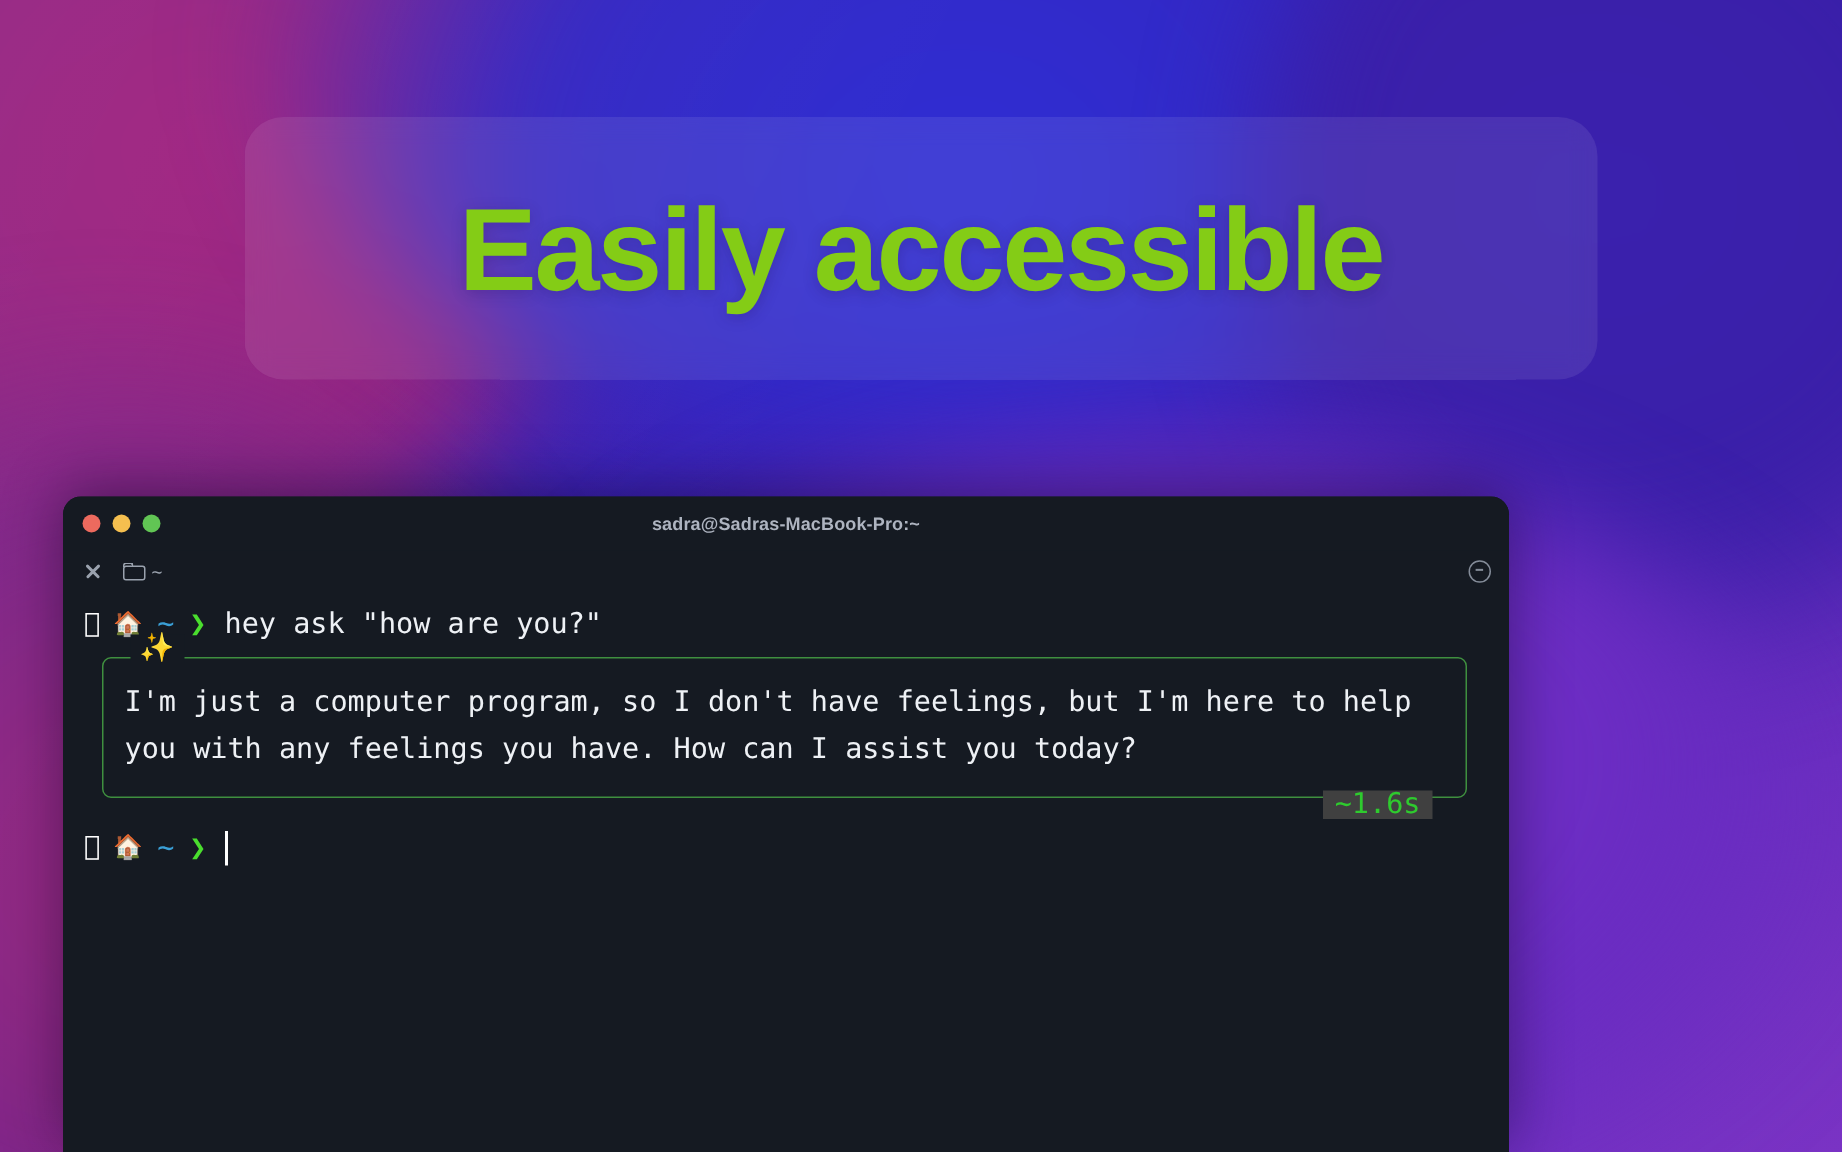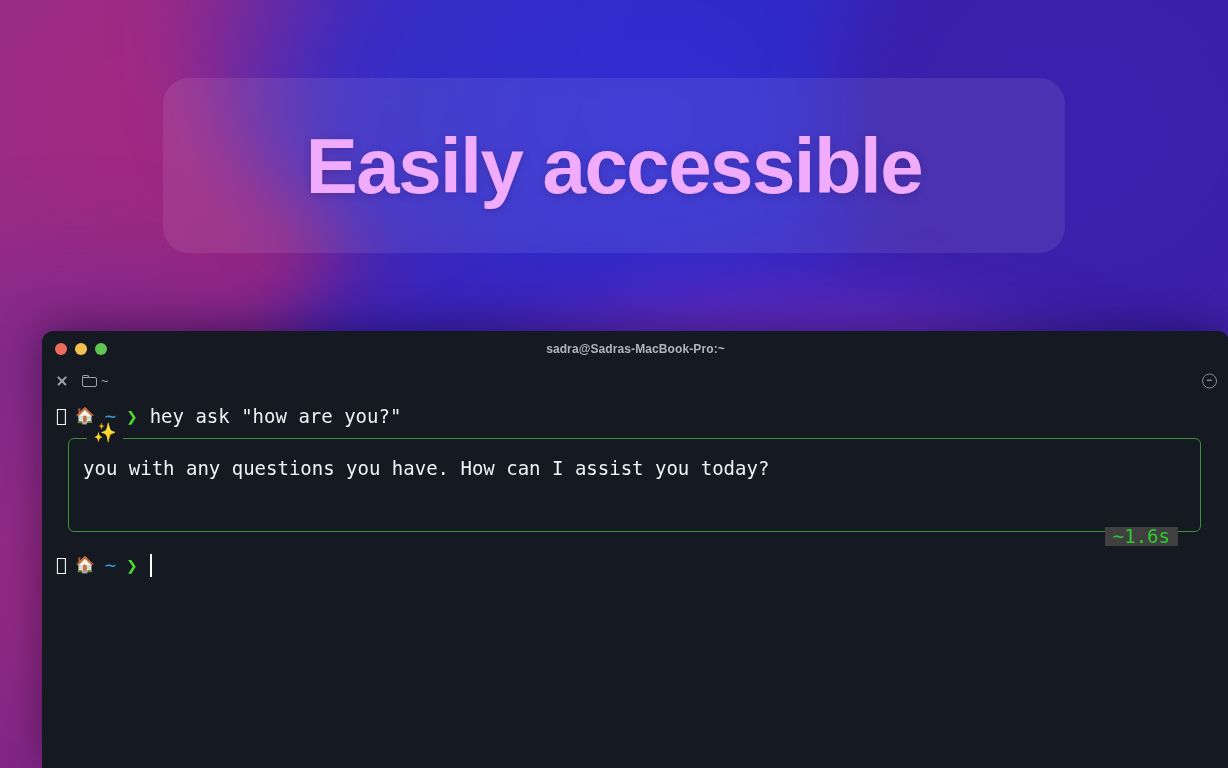--- a/index.html
+++ b/index.html
@@ -64,31 +64,31 @@
     position:absolute;
     left:163px; top:78px; width:902px; height:175px;
     border-radius:26px;
     background:rgba(255,255,255,0.085);
     backdrop-filter:blur(9px);
     display:flex; align-items:center; justify-content:center;
   }
   #hero-title {
     font-size:78px;
     font-weight:bold;
-    color:#f0abfc;
+    color:#84cc16;
     letter-spacing:-1.5px;
     line-height:1;
     white-space:nowrap;
     text-shadow:0 2px 10px rgba(30,0,60,0.22);
   }
 
   
   #terminal {
     position:absolute;
-    left:42px; top:331px; width:1187px; height:437px;
+    left:42px; top:331px; width:964px; height:437px;
     background:#151a22;
     border-radius:12px 12px 0 0;
     box-shadow:0 -4px 40px rgba(10,0,30,0.45);
     overflow:hidden;
     font-family:"DejaVu Sans Mono","Liberation Mono",monospace;
   }
   #titlebar {
     position:relative;
     height:36px;
     display:flex; align-items:center;
@@ -242,21 +242,22 @@
     <div class="prompt-line">
       <span class="p-apple"></span>
       <span class="p-home">🏠</span>
       <span class="p-tilde">~</span>
       <span class="p-arrow">❯</span>
       <span class="p-cmd">hey ask "how are you?"</span>
     </div>
 
     <div id="response-box">
       <span id="sparkle-badge">✨</span>
-      <div class="resp-line">you with any questions you have. How can I assist you today?</div>
+      <div class="resp-line">I'm just a computer program, so I don't have feelings, but I'm here to help</div>
+      <div class="resp-line">you with any feelings you have. How can I assist you today?</div>
       <span id="timing">~1.6s</span>
     </div>
 
     <div class="prompt-line" style="margin-top:16px">
       <span class="p-apple"></span>
       <span class="p-home">🏠</span>
       <span class="p-tilde">~</span>
       <span class="p-arrow">❯</span>
       <span class="cursor"></span>
     </div>

